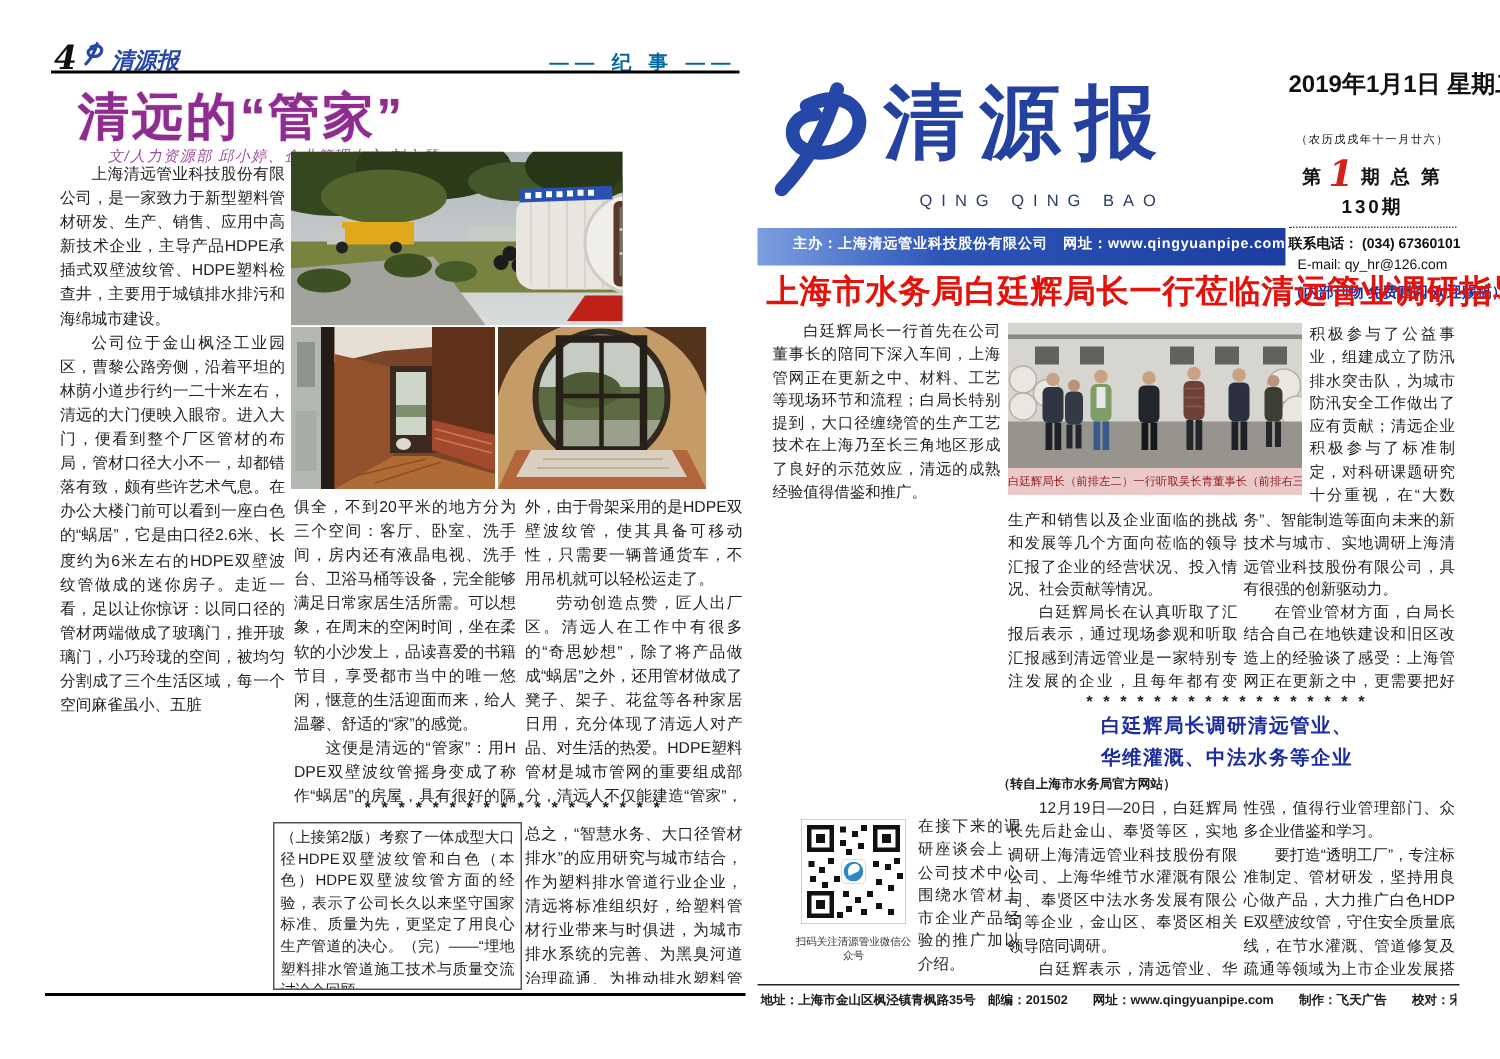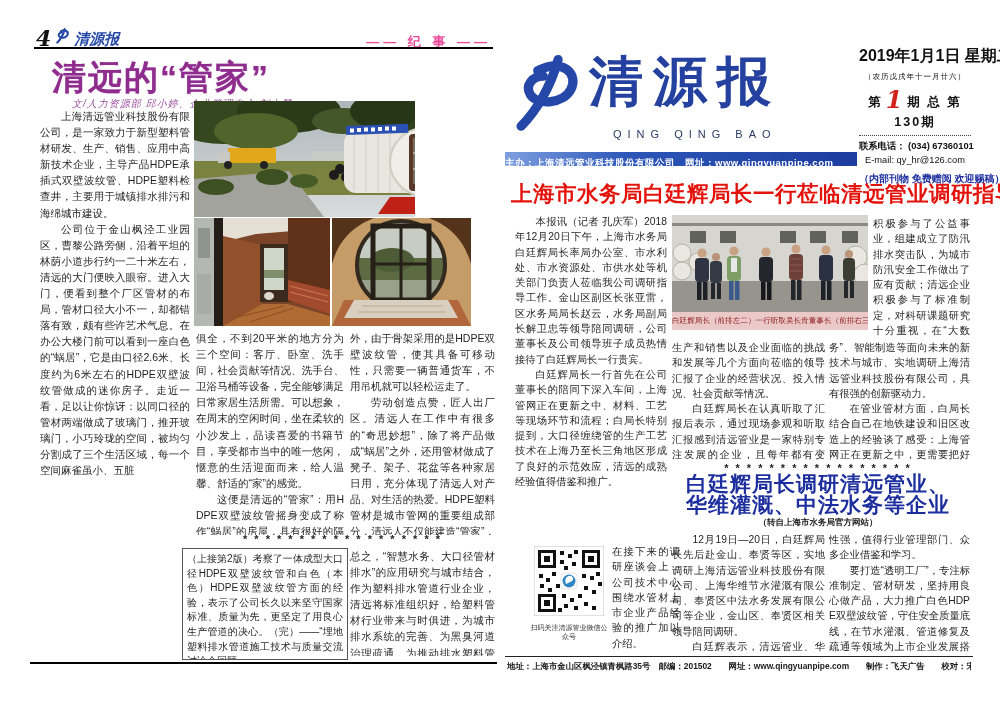--- a/index.html
+++ b/index.html
@@ -17,63 +17,63 @@
   .textcol.cont p:first-child{text-indent:0;}
   #page-right .textcol{line-height:15.3px;font-size:10.3px;}
 
   
   .lp-head{position:absolute;left:6px;top:2px;display:flex;align-items:flex-end;gap:4px;}
   .lp-pagenum{font-family:"DejaVu Serif",serif;font-style:italic;font-weight:bold;
               font-size:22px;color:#111;line-height:20px;}
   .lp-brand{font-family:"DejaVu Serif",serif;font-style:italic;font-weight:bold;
             font-size:15px;color:#2547a8;line-height:18px;}
   .lp-section{position:absolute;right:6px;top:8px;font-size:13px;font-weight:bold;
-              letter-spacing:4px;color:#ec4899;}
+              letter-spacing:4px;color:#0369a1;}
   .lp-rule{position:absolute;left:4px;top:22px;width:459px;border-top:2.5px solid #000;}
   .lp-rule2{position:absolute;left:0;top:637px;width:467px;border-top:2.5px solid #000;}
 
   .lp-title{position:absolute;left:22px;top:30px;font-size:34px;font-weight:bold;
             color:#8e2d8e;letter-spacing:2px;text-shadow:0 0 1px #c78ec7;}
   .lp-byline{position:absolute;left:42px;top:72px;font-size:10px;font-style:italic;
              color:#9a4d9e;letter-spacing:1px;}
 
   .star-divider{position:absolute;font-size:11px;font-weight:bold;color:#222;
                 text-align:center;letter-spacing:2px;white-space:nowrap;overflow:hidden;}
   .lp-box{position:absolute;left:152px;top:523px;width:156px;height:104px;
           border:1px solid #555;padding:3px 4px;font-size:10px;line-height:14.6px;
           text-align:justify;color:#1f1f1f;overflow:hidden;word-break:break-all;}
   .lp-box p{margin:0;text-indent:0;}
 
   
   .rp-brand{position:absolute;left:84px;top:6px;font-family:"DejaVu Serif",serif;
             font-weight:bold;font-size:54px;color:#24419f;letter-spacing:10px;}
   .rp-brand-en{position:absolute;left:108px;top:88px;font-size:11px;letter-spacing:6px;
                color:#2b3a66;}
-  .rp-bar{position:absolute;left:0;top:112px;width:352px;height:14px;
+  .rp-bar{position:absolute;left:0;top:112px;width:352px;height:25px;
           background:linear-gradient(90deg,#7d9fe0 0%,#2c55b8 35%,#1d3da0 100%);
-          color:#fff;font-size:9.5px;font-weight:bold;line-height:21px;text-align:left;
+          color:#fff;font-size:9.5px;font-weight:bold;line-height:21px;text-align:right;
           letter-spacing:0.5px;}
   .rp-info{position:absolute;left:354px;top:6px;width:112px;text-align:center;color:#111;}
   .rp-date{font-size:16px;font-weight:bold;white-space:nowrap;}
-  .rp-lunar{font-size:7.5px;margin-top:5px;letter-spacing:1px;}
+  .rp-lunar{font-size:7.5px;margin-top:21px;letter-spacing:1px;}
   .rp-issue{margin-top:3px;font-size:12.5px;font-weight:bold;letter-spacing:2px;}
   .issue-num{font-family:"DejaVu Serif",serif;font-style:italic;font-weight:bold;
              font-size:24px;color:#d3211c;margin:0 3px;vertical-align:-2px;}
   .rp-dots{border-top:1.5px dotted #444;margin-top:4px;}
   .rp-phone{font-size:9.3px;font-weight:bold;margin-top:4px;white-space:nowrap;}
   .rp-email{font-size:9.3px;margin-top:2px;}
   .rp-note{font-size:10px;font-weight:bold;color:#1d2f9e;margin-top:7px;white-space:nowrap;}
 
   .rp-headline{position:absolute;left:6px;top:139px;width:456px;text-align:center;
                font-size:21.5px;font-weight:bold;color:#e3120b;letter-spacing:0.5px;
                white-space:nowrap;}
   .rp-headline2{position:absolute;left:160px;top:433px;width:306px;text-align:center;
-                font-size:21px;font-weight:bold;color:#1d2f9e;line-height:21px;
+                font-size:13px;font-weight:bold;color:#1d2f9e;line-height:21px;
                 letter-spacing:1px;}
-  .rp-source{position:absolute;left:160px;top:477px;width:306px;text-align:center;
+  .rp-source{position:absolute;left:160px;top:477px;width:306px;
              font-size:8.5px;font-weight:bold;color:#222;}
 
   .photo{position:absolute;overflow:hidden;}
   .photo svg{display:block;}
   .photo-caption{position:absolute;left:167px;top:272px;width:196px;height:18px;
                  background:#ecc9c9;color:#8b1a1a;font-size:7.6px;line-height:18px;
                  text-align:center;white-space:nowrap;overflow:hidden;}
 
   .qr-wrap{float:left;width:78px;margin:2px 4px 0 2px;text-align:center;}
   .qr-caption{font-size:7px;color:#333;line-height:9px;margin-top:3px;}
@@ -226,21 +226,21 @@
       <polygon points="12,82 126,82 139,108 0,108" fill="#b2663c"></polygon>
       <polygon points="22,82 116,82 126,100 12,100" fill="#d9cfc0"></polygon>
       <g stroke="#b9a88f" stroke-width="1">
           <path d="M30 88 h80"></path>
           <path d="M26 94 h88"></path>
         </g>
     </svg>
   </div>
 
   <div class="textcol cont" style="left:166px;top:305px;width:148px;height:205px;">
-      <p>俱全，不到20平米的地方分为三个空间：客厅、卧室、洗手间，社会贡献等情况、洗手台、卫浴马桶等设备，完全能够满足日常家居生活所需。可以想象，在周末的空闲时间，坐在柔软的小沙发上，品读喜爱的书籍节目，享受都市当中的唯一悠闲，惬意的生活迎面而来，给人温馨、舒适的“家”的感觉。</p>
+      <p>俱全，不到20平米的地方分为三个空间：客厅、卧室、洗手间，房内还有液晶电视、洗手台、卫浴马桶等设备，完全能够满足日常家居生活所需。可以想象，在周末的空闲时间，坐在柔软的小沙发上，品读喜爱的书籍节目，享受都市当中的唯一悠闲，惬意的生活迎面而来，给人温馨、舒适的“家”的感觉。</p>
       <p>这便是清远的“管家”：用HDPE双壁波纹管摇身变成了称作“蜗居”的房屋，具有很好的隔热保温效果，不仅坚固耐用，功能齐全，还冬暖夏凉。另</p>
     </div>
   <div class="textcol cont" style="left:320px;top:305px;width:145px;height:205px;">
       <p>外，由于骨架采用的是HDPE双壁波纹管，使其具备可移动性，只需要一辆普通货车，不用吊机就可以轻松运走了。</p>
       <p>劳动创造点赞，匠人出厂区。清远人在工作中有很多的“奇思妙想”，除了将产品做成“蜗居”之外，还用管材做成了凳子、架子、花盆等各种家居日用，充分体现了清远人对产品、对生活的热爱。HDPE塑料管材是城市管网的重要组成部分，清远人不仅能建造“管家”，更重要的是他们用一份匠心和智慧建设着我们的城市之家。</p>
     </div>
 
   <div class="star-divider" style="left:160px;top:508px;width:305px;">*   *   *   *   *   *   *   *   *   *   *   *   *   *   *   *   *   *</div>
 
   <div class="lp-box cont">
@@ -276,21 +276,20 @@
     </div>
     <div class="rp-dots"></div>
     <div class="rp-phone">联系电话： (034) 67360101</div>
     <div class="rp-email">E-mail: qy_hr@126.com</div>
     <div class="rp-note">（内部刊物 免费赠阅 欢迎赐稿）</div>
   </div>
 
   <div class="rp-headline">上海市水务局白廷辉局长一行莅临清远管业调研指导工作</div>
 
   <div class="textcol" style="left:10px;top:174px;width:152px;height:328px;">
-      <p>本报讯（记者 孔庆军）2018年12月20日下午，上海市水务局白廷辉局长率局办公室、市水利处、市水资源处、市供水处等机关部门负责人莅临我公司调研指导工作。金山区副区长张亚雷，区水务局局长赵云，水务局副局长解卫忠等领导陪同调研，公司董事长及公司领导班子成员热情接待了白廷辉局长一行贵宾。</p>
       <p>白廷辉局长一行首先在公司董事长的陪同下深入车间，上海管网正在更新之中、材料、工艺等现场环节和流程；白局长特别提到，大口径缠绕管的生产工艺技术在上海乃至长三角地区形成了良好的示范效应，清远的成熟经验值得借鉴和推广。</p>
     </div>
 
   <div class="textcol cont" style="left:23px;top:504px;width:152px;height:128px;">
     <div class="qr-wrap">
       <svg width="70" height="70" viewBox="0 0 70 70">
         <rect width="70" height="70" fill="#fff" stroke="#999" stroke-width="0.6"></rect>
         <g fill="#111">
           <rect x="4" y="4" width="18" height="18"></rect>
             <rect x="48" y="4" width="18" height="18"></rect>

